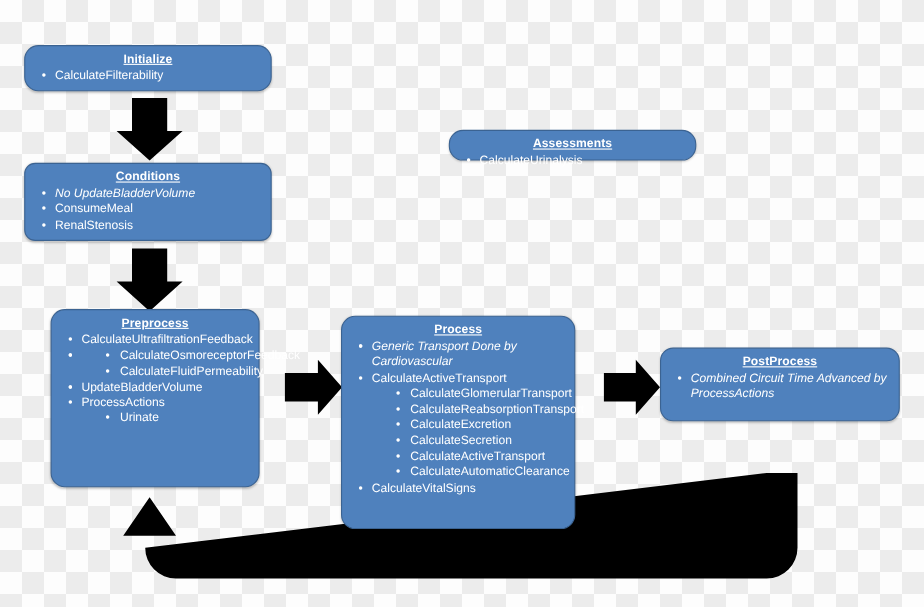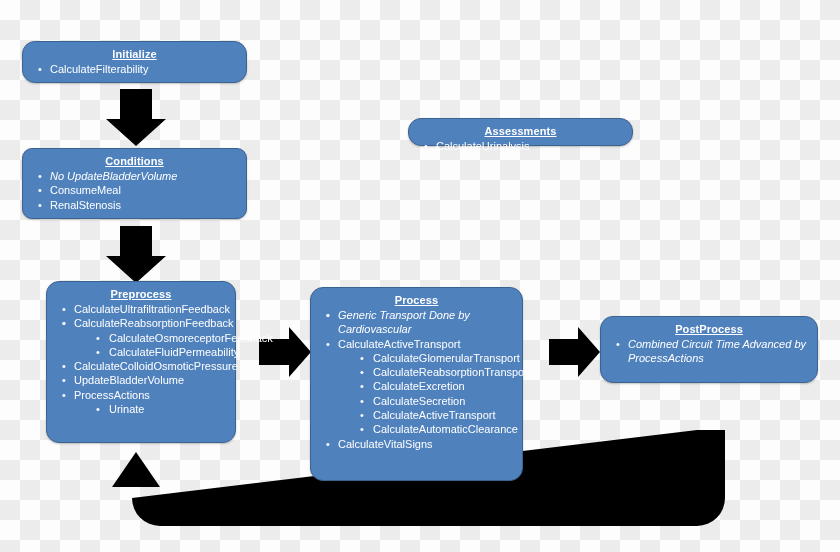--- a/index.html
+++ b/index.html
@@ -84,21 +84,21 @@
   .ital {
     font-style: italic;
   }
 
   
   #node-initialize   { left: 22px;  top: 41px;  width: 225px; height: 42px; }
   #node-conditions   { left: 22px;  top: 148px; width: 225px; height: 71px; border-radius: 10px; }
   #node-preprocess   { left: 22px;  top: 281px; width: 190px; height: 162px; margin-left: 24px; }
   #node-assessments  { left: 408px; top: 118px; width: 225px; height: 28px; }
   #node-process      { left: 310px; top: 262px; width: 213px; height: 194px; margin-top: 25px; }
-  #node-postprocess  { left: 600px; top: 316px; width: 218px; height: 67px; }
+  #node-postprocess  { left: 600px; top: 316px; width: 218px; height: 67px; border-radius: 12px; }
 
   
   #arrows {
     position: absolute;
     left: 0; top: 0;
     width: 840px; height: 552px;
     pointer-events: none;
   }
 </style>
 </head>
@@ -188,35 +188,33 @@
     <ul class="lvl1">
       <li class="item">
         <span class="bullet">•</span>
         <span>CalculateUltrafiltrationFeedback</span>
       </li>
       <li class="item">
         <span class="bullet">•</span>
       </li>
       <li class="item">
         <span class="bullet">•</span>
-        <span>CalculateReabsorptionFeedback</span>
         <ul class="lvl2">
           <li class="item">
             <span class="bullet">•</span>
             <span>CalculateOsmoreceptorFeedback</span>
           </li>
           <li class="item">
             <span class="bullet">•</span>
             <span>CalculateFluidPermeability</span>
           </li>
         </ul>
       </li>
       <li class="item">
         <span class="bullet">•</span>
-        <span>CalculateColloidOsmoticPressure</span>
       </li>
       <li class="item">
         <span class="bullet">•</span>
         <span>UpdateBladderVolume</span>
       </li>
       <li class="item">
         <span class="bullet">•</span>
         <span>ProcessActions</span>
         <ul class="lvl2">
           <li class="item">

